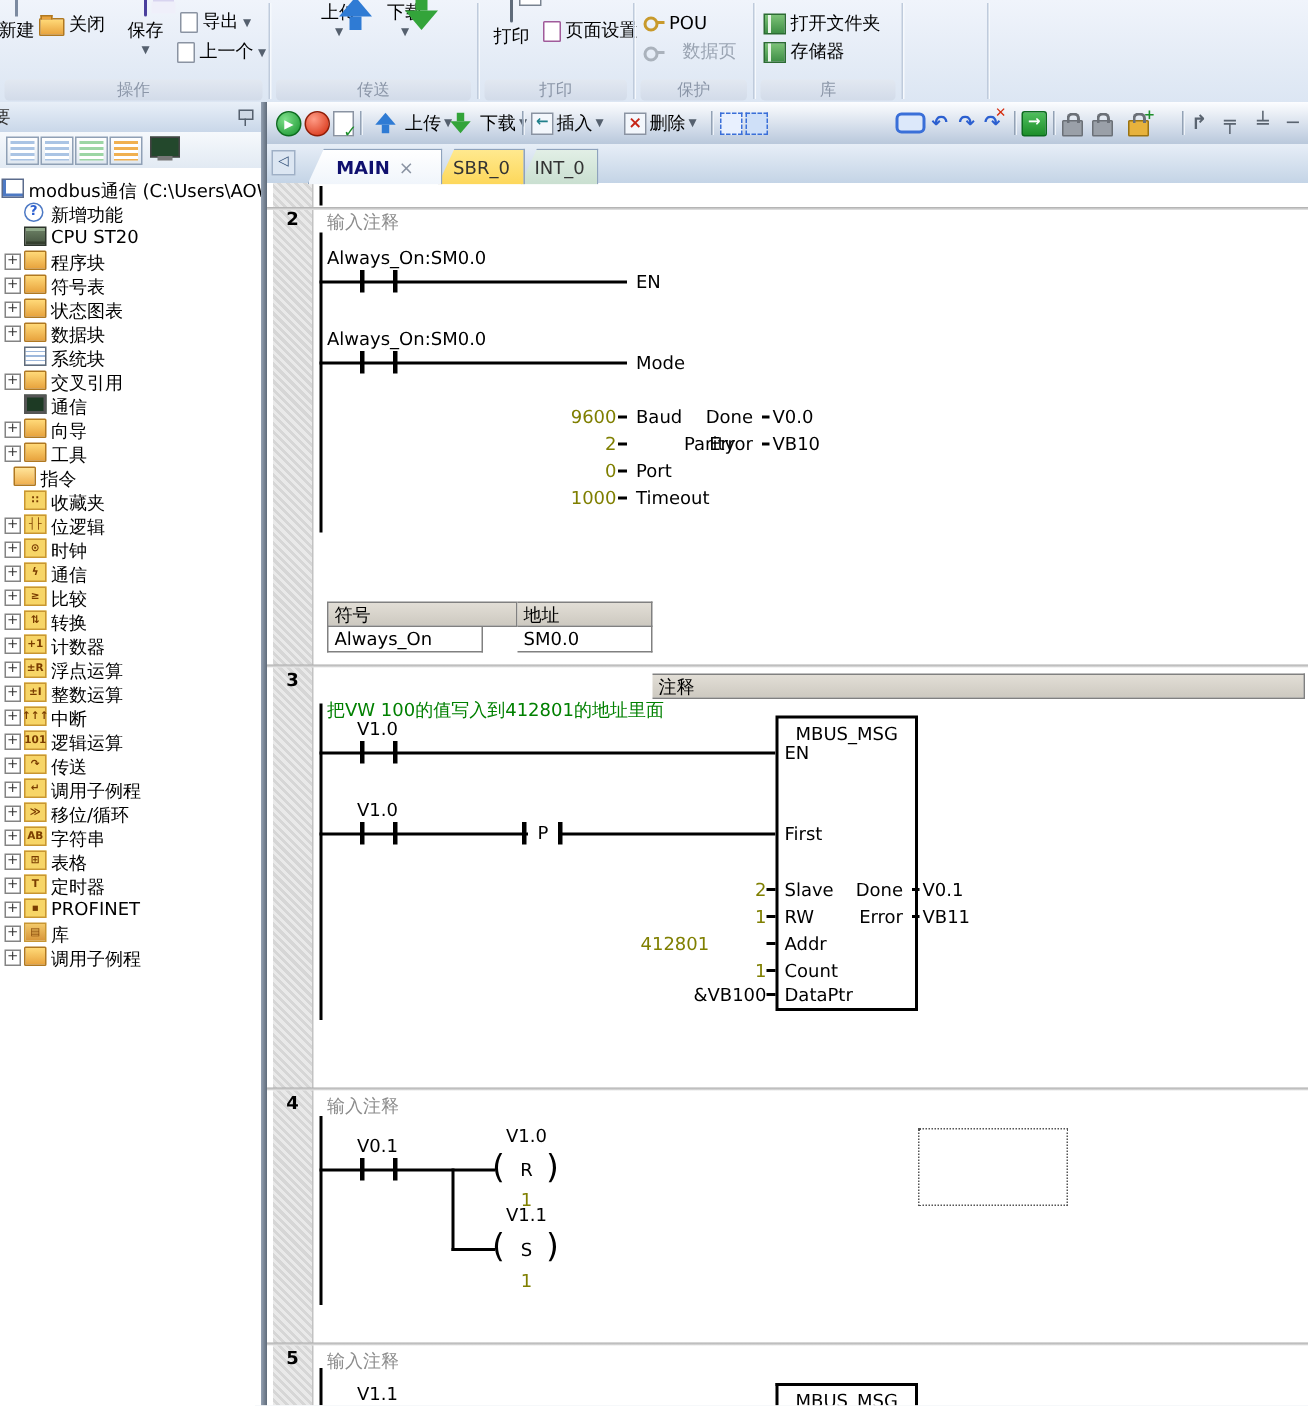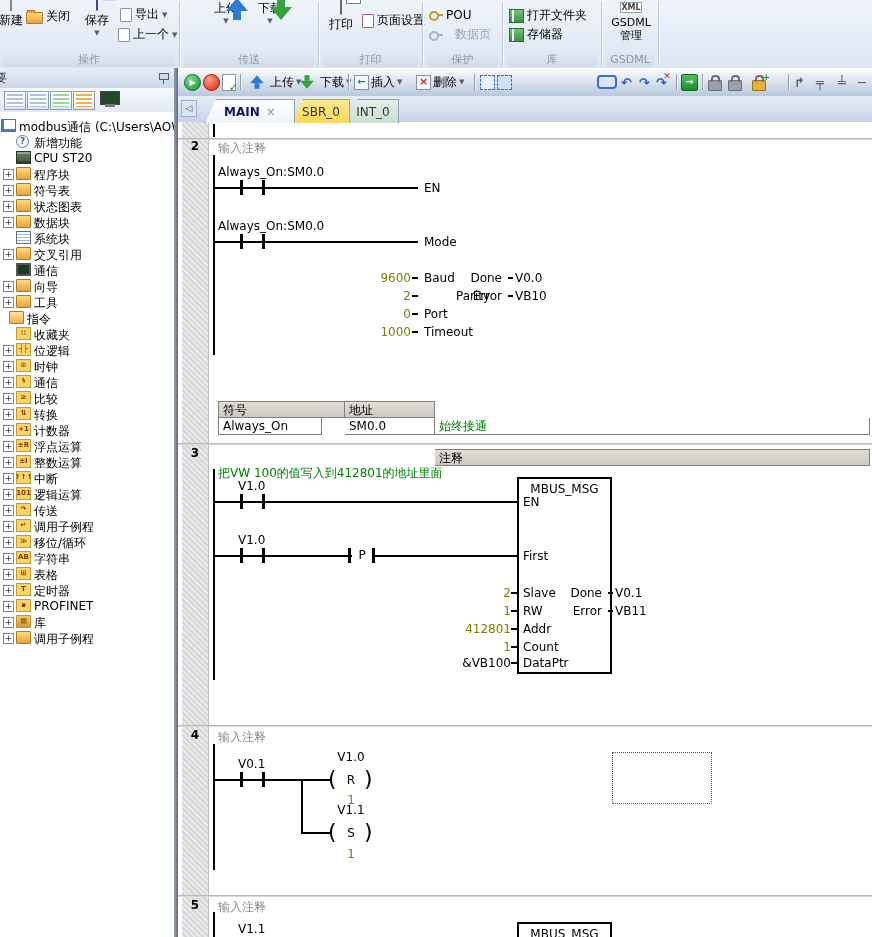--- a/index.html
+++ b/index.html
@@ -232,27 +232,20 @@
         <span>打开文件夹</span>
       </div>
       <div class="smallbtn" style="left:5px;top:26px;">
         <span class="ic-book"></span>
         <span>存储器</span>
       </div>
       <div class="rglabel">库</div>
     </div>
     <div class="rsep" style="left:601px;"></div>
 
-    <div class="rgroup" style="left:603px;width:54px;">
-      <div class="bigbtn" style="left:8px;top:-1px;width:40px;">
-        <span class="ic-xml">XML</span>
-        <div class="blab" style="font-size:11px;line-height:13px;word-break:break-word;">GSDML管理</div>
-      </div>
-      <div class="rglabel">GSDML</div>
-    </div>
     <div class="rsep" style="left:658px;"></div>
   </div>
 
   <div class="toolbar">
     <div class="tb" style="left:184px;">
         <span class="t-play">▶</span>
       </div>
     <div class="tb" style="left:203px;">
         <span class="t-stop"></span>
       </div>
@@ -611,21 +604,20 @@
     <div class="wh" style="left:330px;top:155px;width:5px;"></div>
     <div class="wh" style="left:330px;top:173px;width:5px;"></div>
     <div class="lad" style="left:337px;top:149px;">V0.0</div>
     <div class="lad" style="left:337px;top:167px;">VB10</div>
 
     <div class="stc sth first" style="left:40px;top:279px;width:127px;">符号</div>
     <div class="stc sth" style="left:167px;top:279px;width:90px;">地址</div>
     <div class="stc sth" style="left:257px;top:279px;width:435px;margin-top:48px;">注释</div>
     <div class="stc first" style="left:40px;top:296px;width:104px;">Always_On</div>
     <div class="stc" style="left:167px;top:296px;width:90px;">SM0.0</div>
-    <div class="stc cgreen" style="left:257px;top:296px;width:435px;">始终接通</div>
 
     <div class="nsep" style="top:321px;"></div>
     <div class="netnum" style="top:324px;">3</div>
     <div class="lad cgreen" style="left:40px;top:343px;">把VW 100的值写入到412801的地址里面</div>
     <div class="wv" style="left:35px;top:347px;height:211px;"></div>
     <div class="lad" style="left:60px;top:357px;">V1.0</div>
     <div class="wh" style="left:35px;top:379px;width:304px;"></div>
     <div class="cb" style="left:62px;top:372px;"></div>
     <div class="cb" style="left:84px;top:372px;"></div>
     <div class="lad" style="left:60px;top:411px;">V1.0</div>
@@ -642,21 +634,21 @@
     <div class="lad" style="left:345px;top:427px;">First</div>
     <div class="lad" style="left:345px;top:464px;">Slave</div>
     <div class="lad" style="left:345px;top:482px;">RW</div>
     <div class="lad" style="left:345px;top:500px;">Addr</div>
     <div class="lad" style="left:345px;top:518px;">Count</div>
     <div class="lad" style="left:345px;top:534px;">DataPtr</div>
     <div class="lad" style="left:368px;top:464px;width:56px;text-align:right;">Done</div>
     <div class="lad" style="left:368px;top:482px;width:56px;text-align:right;">Error</div>
     <div class="lad val" style="left:249px;top:464px;width:84px;text-align:right;">2</div>
     <div class="lad val" style="left:249px;top:482px;width:84px;text-align:right;">1</div>
-    <div class="lad val" style="left:249px;top:500px;width:84px;text-align:right;">412801</div>
+    <div class="lad val" style="left:249px;top:500px;width:84px;">412801</div>
     <div class="lad val" style="left:249px;top:518px;width:84px;text-align:right;">1</div>
     <div class="lad" style="left:249px;top:534px;width:84px;text-align:right;">&amp;VB100</div>
     <div class="wh" style="left:333px;top:470px;width:6px;"></div>
     <div class="wh" style="left:333px;top:488px;width:6px;"></div>
     <div class="wh" style="left:333px;top:506px;width:6px;"></div>
     <div class="wh" style="left:333px;top:524px;width:6px;"></div>
     <div class="wh" style="left:333px;top:540px;width:6px;"></div>
     <div class="wh" style="left:430px;top:470px;width:5px;"></div>
     <div class="wh" style="left:430px;top:488px;width:5px;"></div>
     <div class="lad" style="left:437px;top:464px;">V0.1</div>

